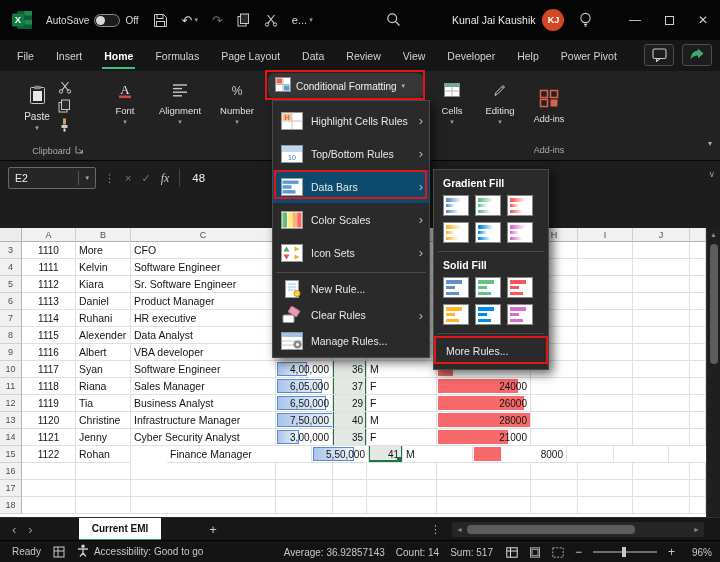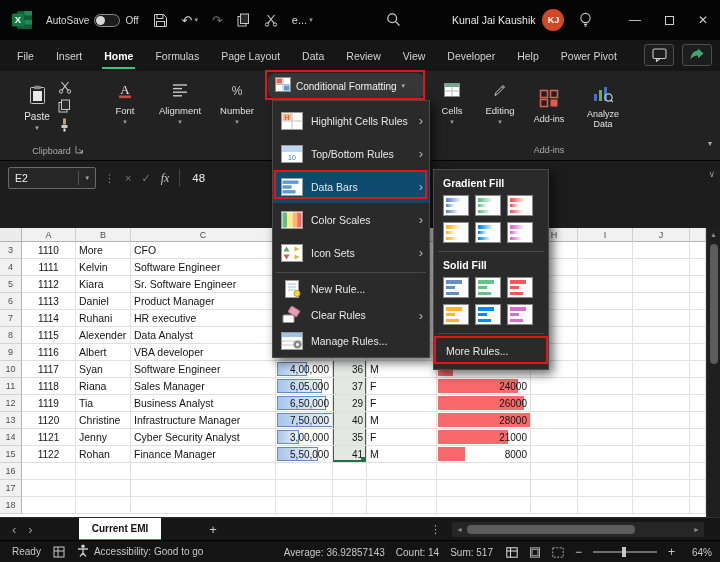--- a/index.html
+++ b/index.html
@@ -370,30 +370,20 @@
       <span><svg width="20" height="19" viewBox="0 0 20 19">
             <g fill="none" stroke="#d8604e" stroke-width="1.6">
               <rect x="1.5" y="1.5" width="7" height="7"></rect>
               <rect x="11.5" y="1.5" width="7" height="7"></rect>
               <rect x="1.5" y="10.5" width="7" height="7"></rect>
             </g>
             <rect x="11.5" y="10.5" width="7" height="7" fill="#d8604e"></rect>
           </svg></span>
       <span class="blabel">Add-ins</span>
     </div>
-    <div class="bigbtn" style="left:578px;width:50px;">
-      <span><svg width="20" height="18" viewBox="0 0 20 18">
-            <rect x="1" y="9" width="3" height="7" fill="#4472c4"></rect>
-            <rect x="6" y="5" width="3" height="11" fill="#70ad47"></rect>
-            <rect x="11" y="2" width="3" height="14" fill="#4472c4"></rect>
-            <circle cx="15.5" cy="12.5" r="3.6" fill="none" stroke="#c9c9c9" stroke-width="1.2"></circle>
-            <line x1="18" y1="15" x2="19.8" y2="17" stroke="#c9c9c9" stroke-width="1.2"></line>
-          </svg></span>
-      <span class="blabel">Analyze Data</span>
-    </div>
     <div class="grp-label addins">
       <span>Add-ins</span>
     </div>
     <span class="rib-collapse">▾</span>
   </div>
 
   <div class="fbar">
     <div class="fbar-row">
       <div class="namebox">
         <span class="nbv">E2</span>
@@ -630,21 +620,21 @@
         </div>
         <div class="gc" style="width: 47px;"></div>
         <div class="gc" style="width: 55px;"></div>
         <div class="gc" style="width: 57px;"></div>
         <div class="gc" style="width: 16px;"></div>
       </div>
       <div class="grow">
         <div class="grh" style="width: 22px;">15</div>
         <div class="gc ca" style="width: 54px;">1122</div>
         <div class="gc" style="width: 55px;">Rohan</div>
-        <div class="gc" style="width: 145px;">Finance Manager</div>
+        <div class="gc" style="width: 145px; margin-left: 36px;">Finance Manager</div>
         <div class="gc cnum" style="width: 57px;">
           <span class="dbar" style="width: 73%;"></span>
           <span class="cv">5,50,000</span>
         </div>
         <div class="gc cnum sel sel-last" style="width: 34px;">
           <span class="cv">41</span>
         </div>
         <div class="gc" style="width: 70px;">M</div>
         <div class="gc cnum" style="width: 94px;">
           <span class="gbar" style="width: 29%;"></span>
@@ -931,17 +921,17 @@
       <span class="sbicon" style="margin-left:0;">
           <svg width="12" height="11" viewBox="0 0 12 11">
             <rect x="0.8" y="0.8" width="10.4" height="9.4" fill="none" stroke="#a9a9a9" stroke-dasharray="2 1.4"></rect>
           </svg>
         </span>
       <span class="zoomout">−</span>
       <div class="zslider">
           <i class="zthumb"></i>
         </div>
       <span class="zoomin">+</span>
-      <span class="zpct">64%</span>
+      <span class="zpct">96%</span>
     </div>
   </div>
 
 </div>
 
 </body></html>

